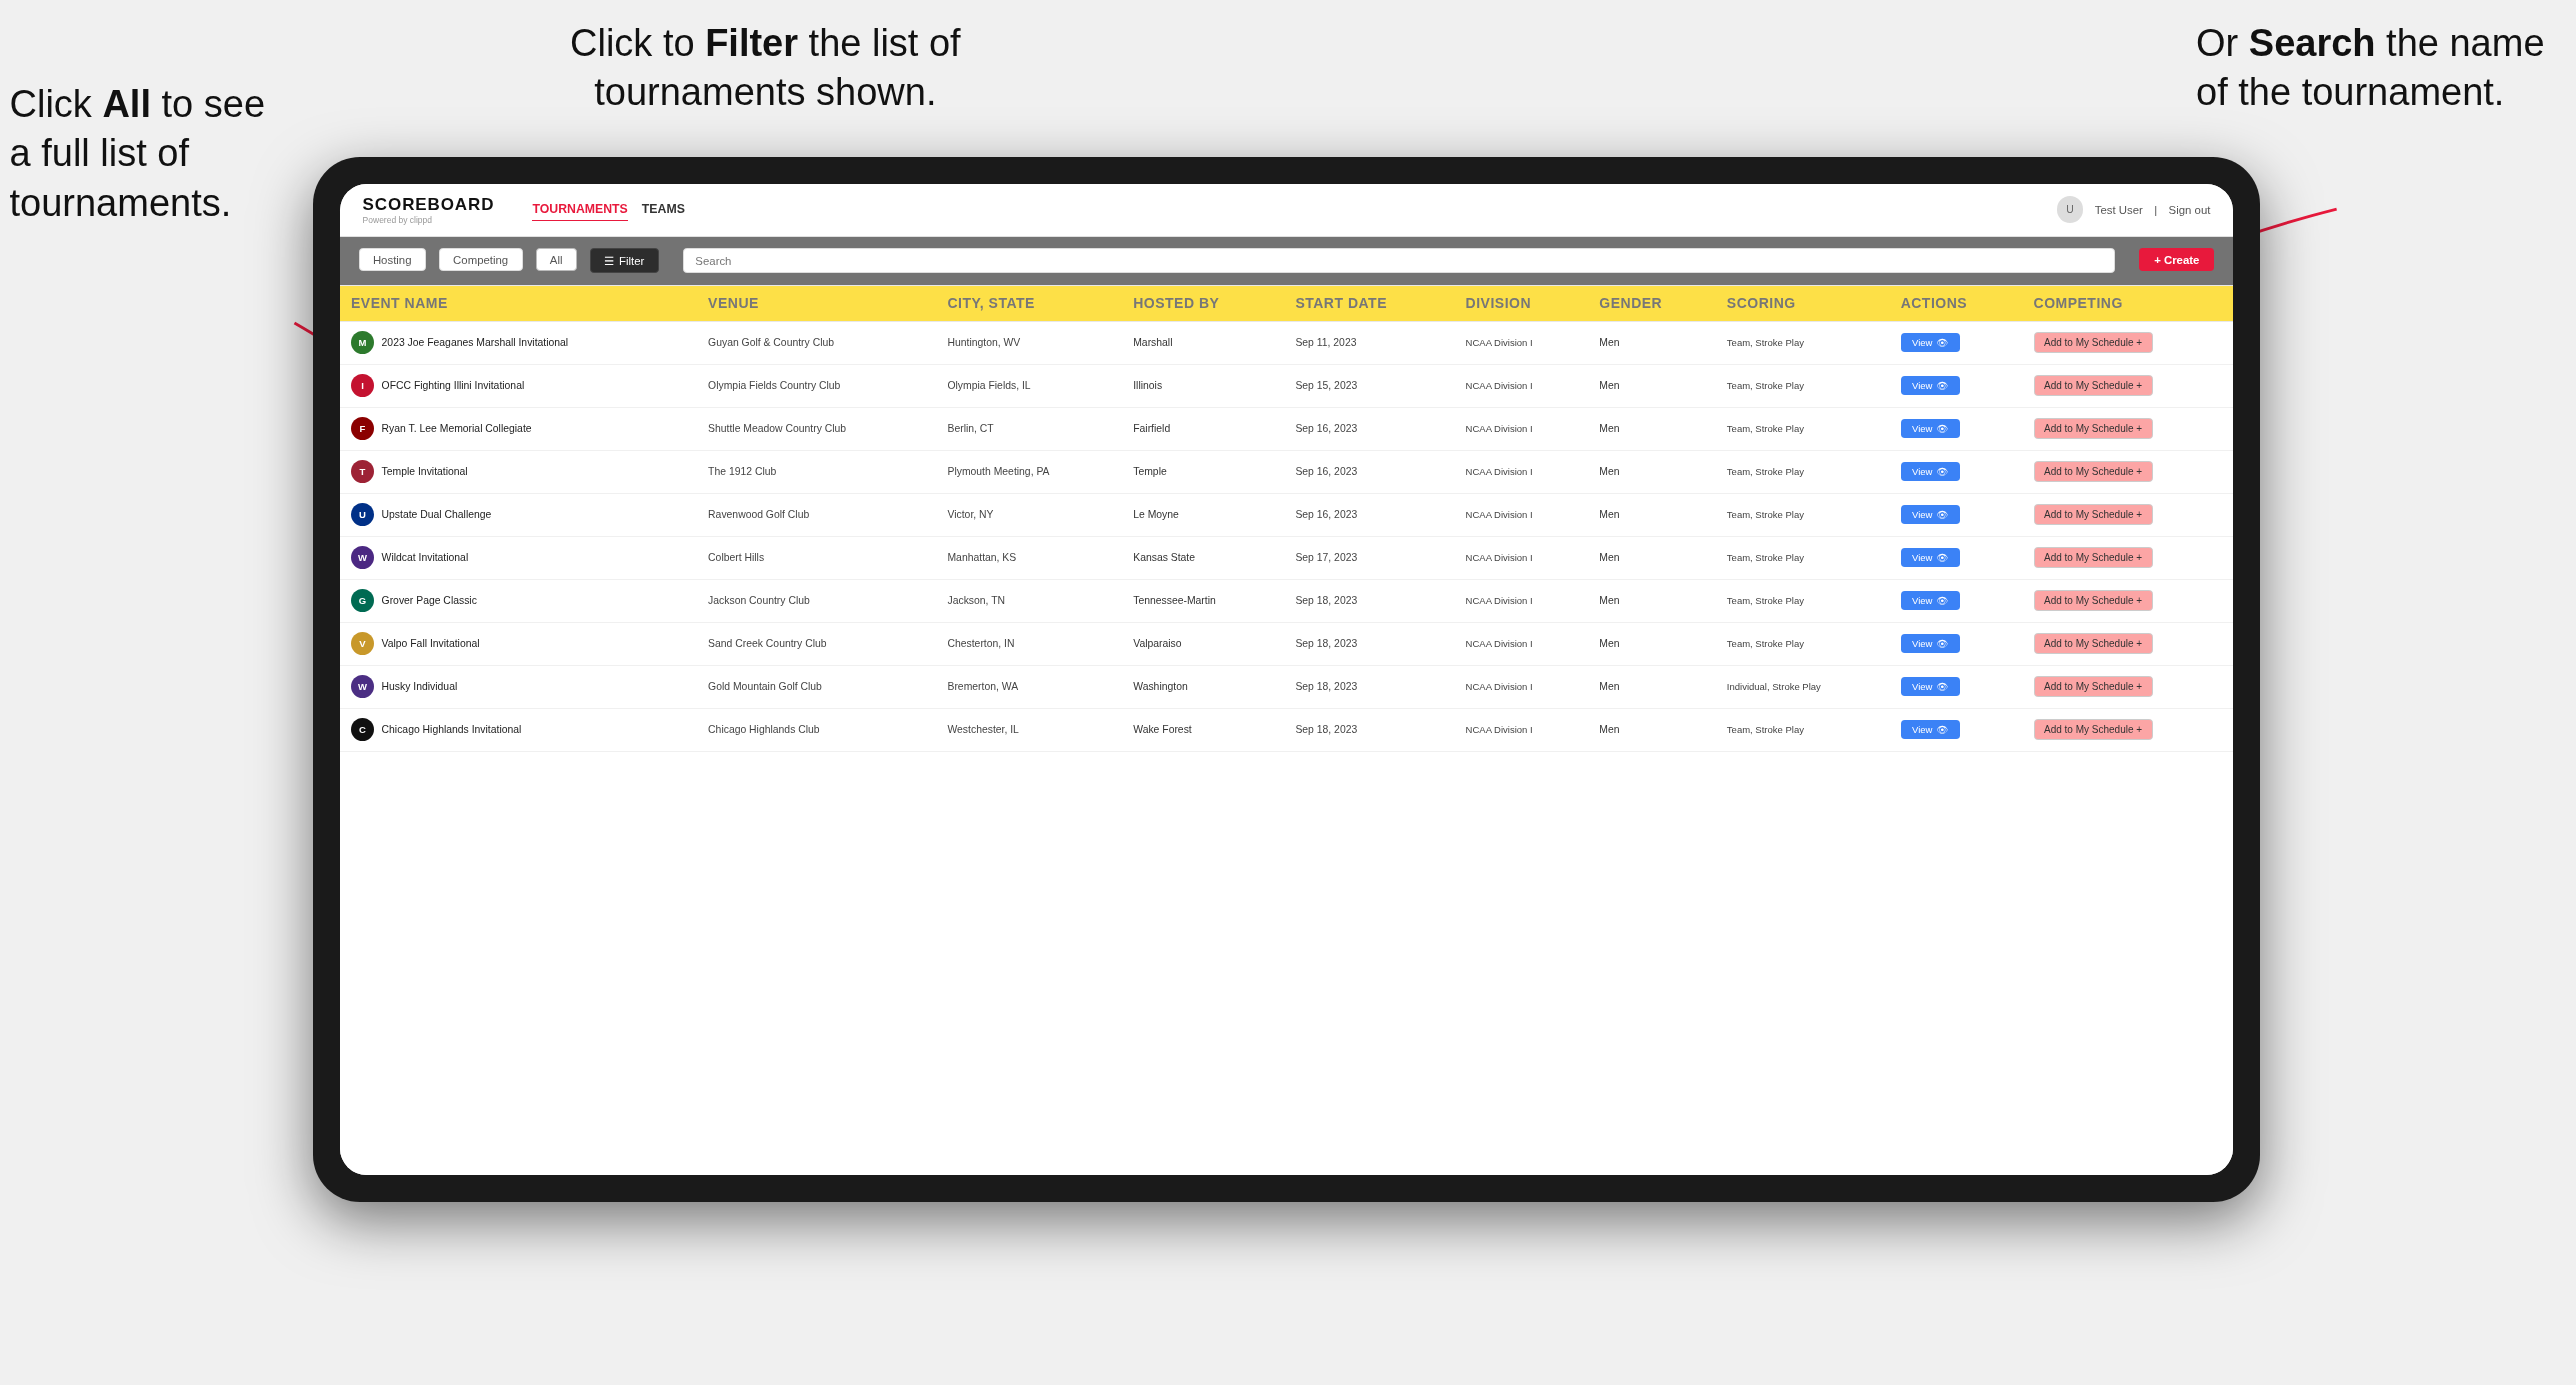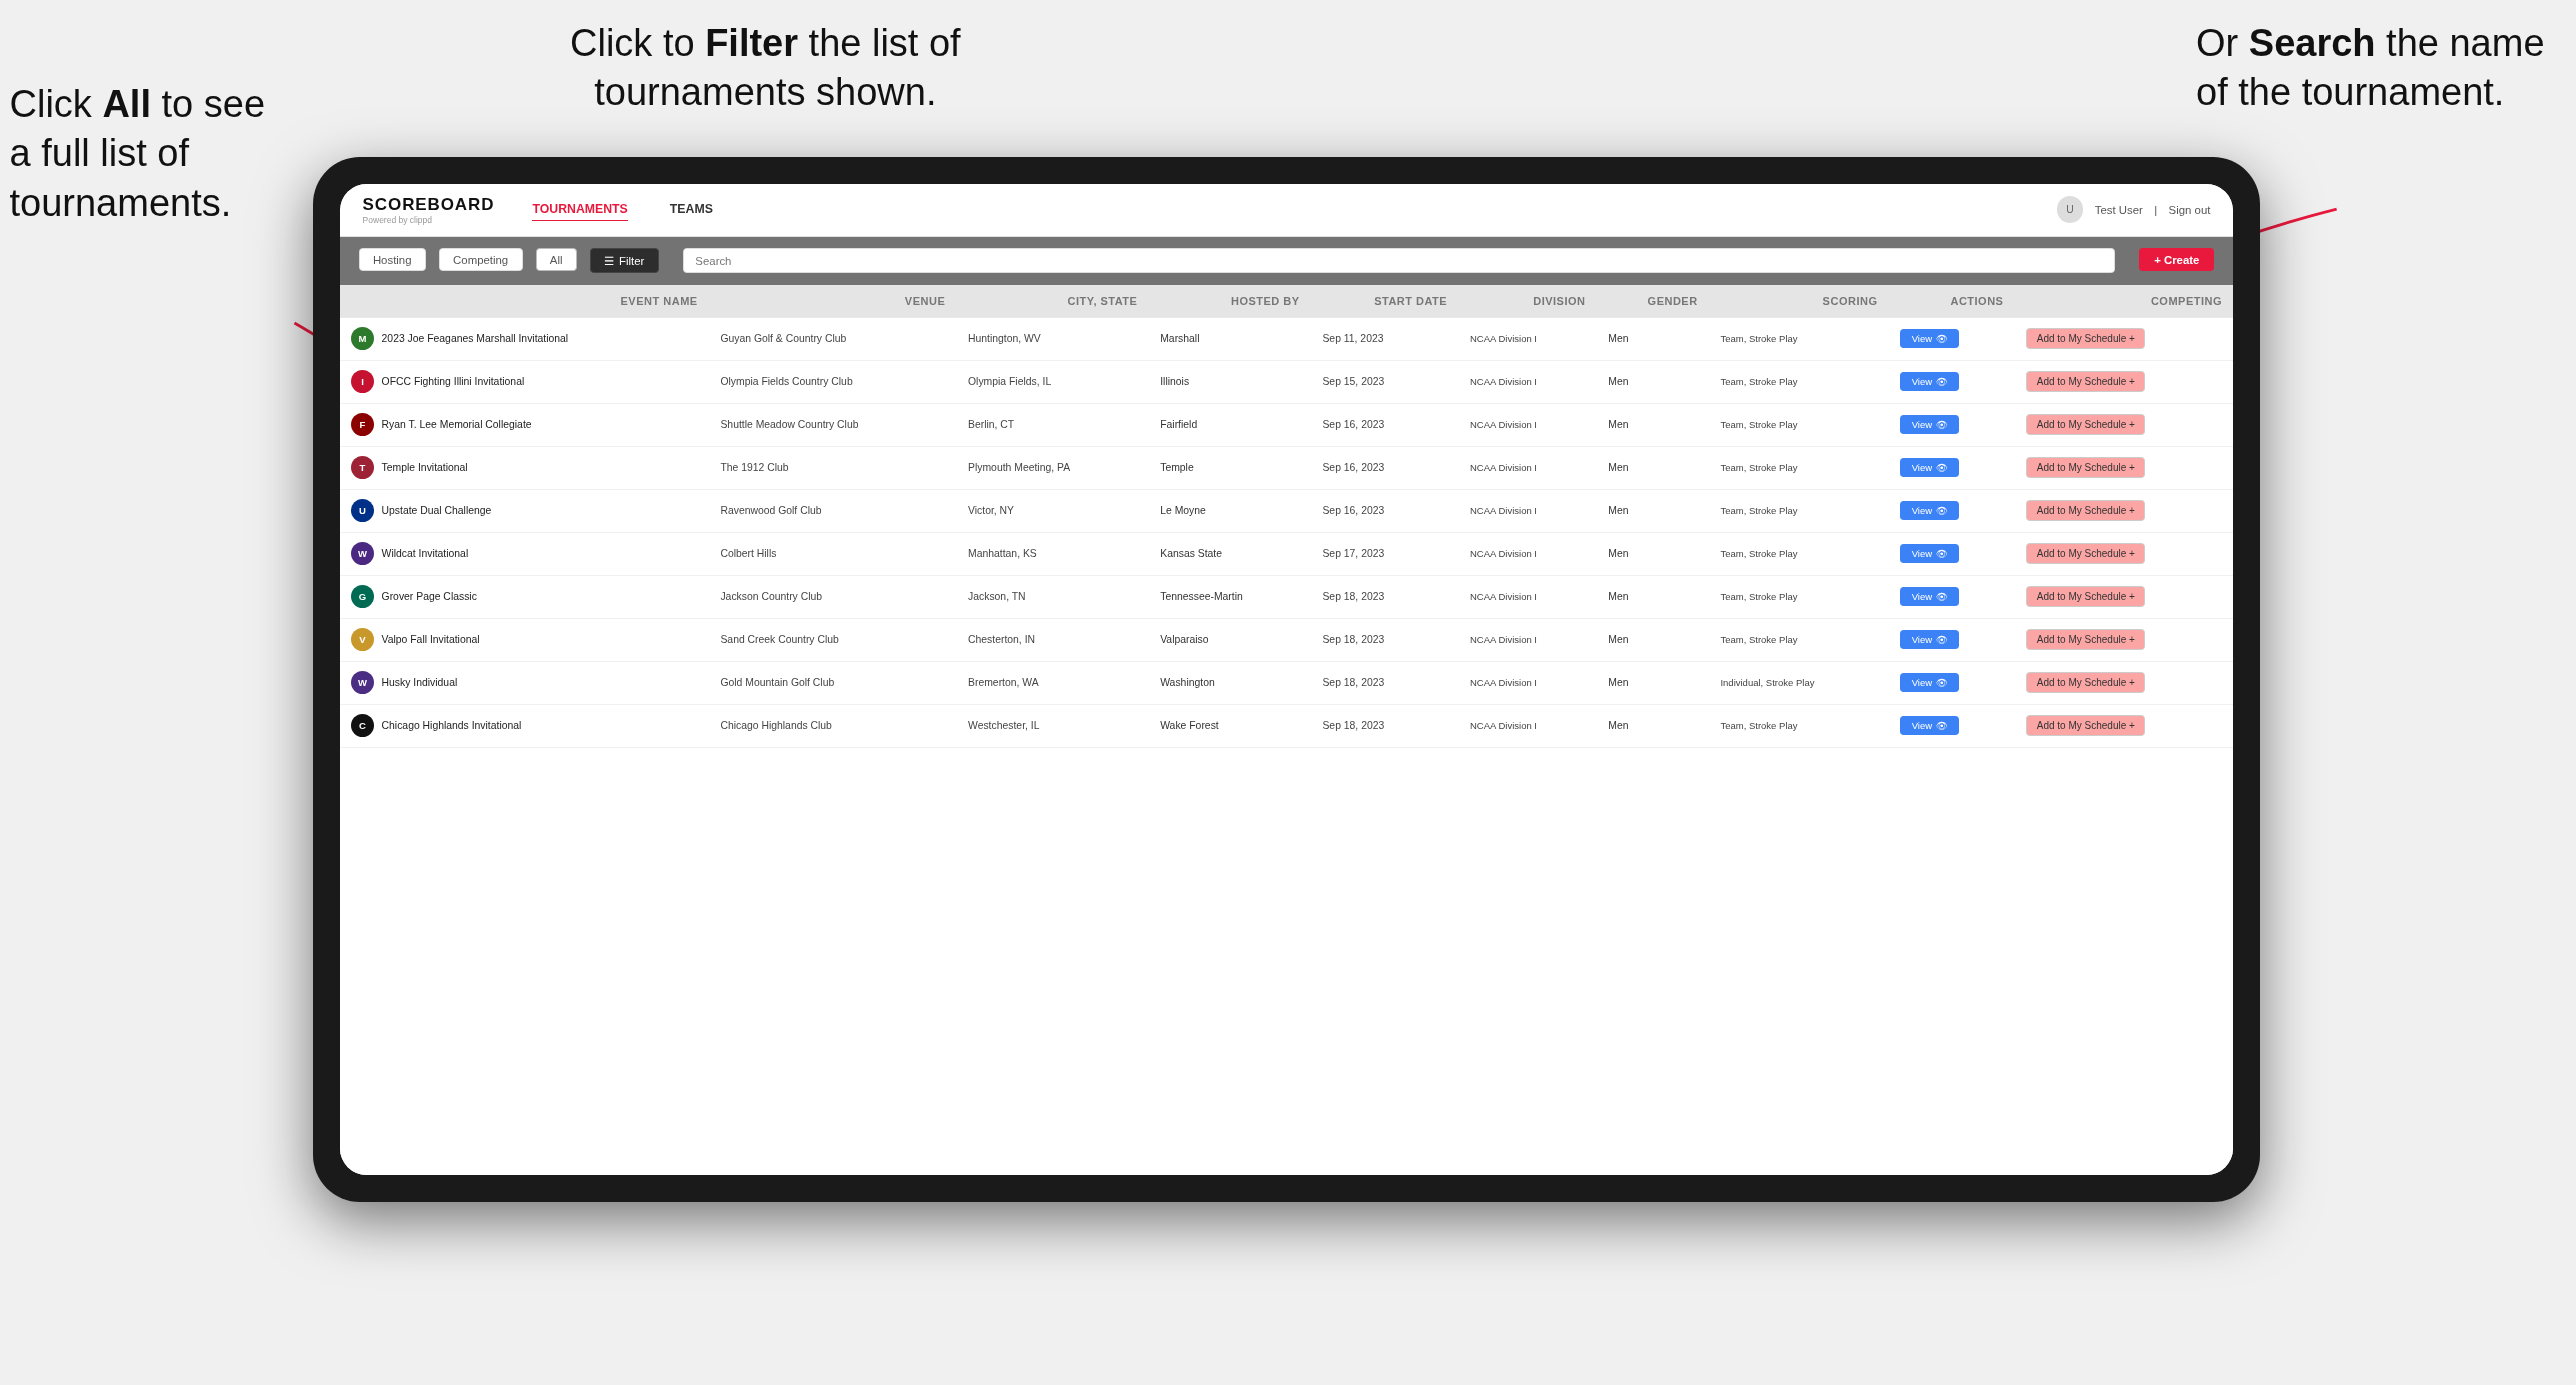--- a/index.html
+++ b/index.html
@@ -90,21 +90,21 @@
       color: #111;
     }
 
     .logo-sub {
       font-size: 8.5px;
       color: #999;
     }
 
     .nav-links {
       display: flex;
-      gap: 42px;
+      gap: 14px;
       flex: 1;
     }
 
     .nav-link {
       font-size: 12.3px;
       font-weight: 600;
       color: #333;
       cursor: pointer;
       padding: 3.8px 0;
       border-bottom: 1.9px solid transparent;
@@ -208,28 +208,28 @@
       border-collapse: collapse;
       font-size: 10.4px;
     }
 
     thead tr {
       border-bottom: 0.9px solid #e8e8e8;
     }
 
     thead th {
       padding: 9.5px 11.4px;
-      text-align: right;
-      font-size: 11px;
+      text-align: left;
+      font-size: 14px;
       font-weight: 700;
       color: #777;
       letter-spacing: 0.5px;
       text-transform: uppercase;
       white-space: nowrap;
-      background: #e5e5e5;
+      background: #fde047;
     }
 
     tbody tr {
       border-bottom: 0.9px solid #f0f0f0;
     }
 
     tbody td {
       padding: 9.5px 11.4px;
       font-size: 10.4px;
       color: #333;

